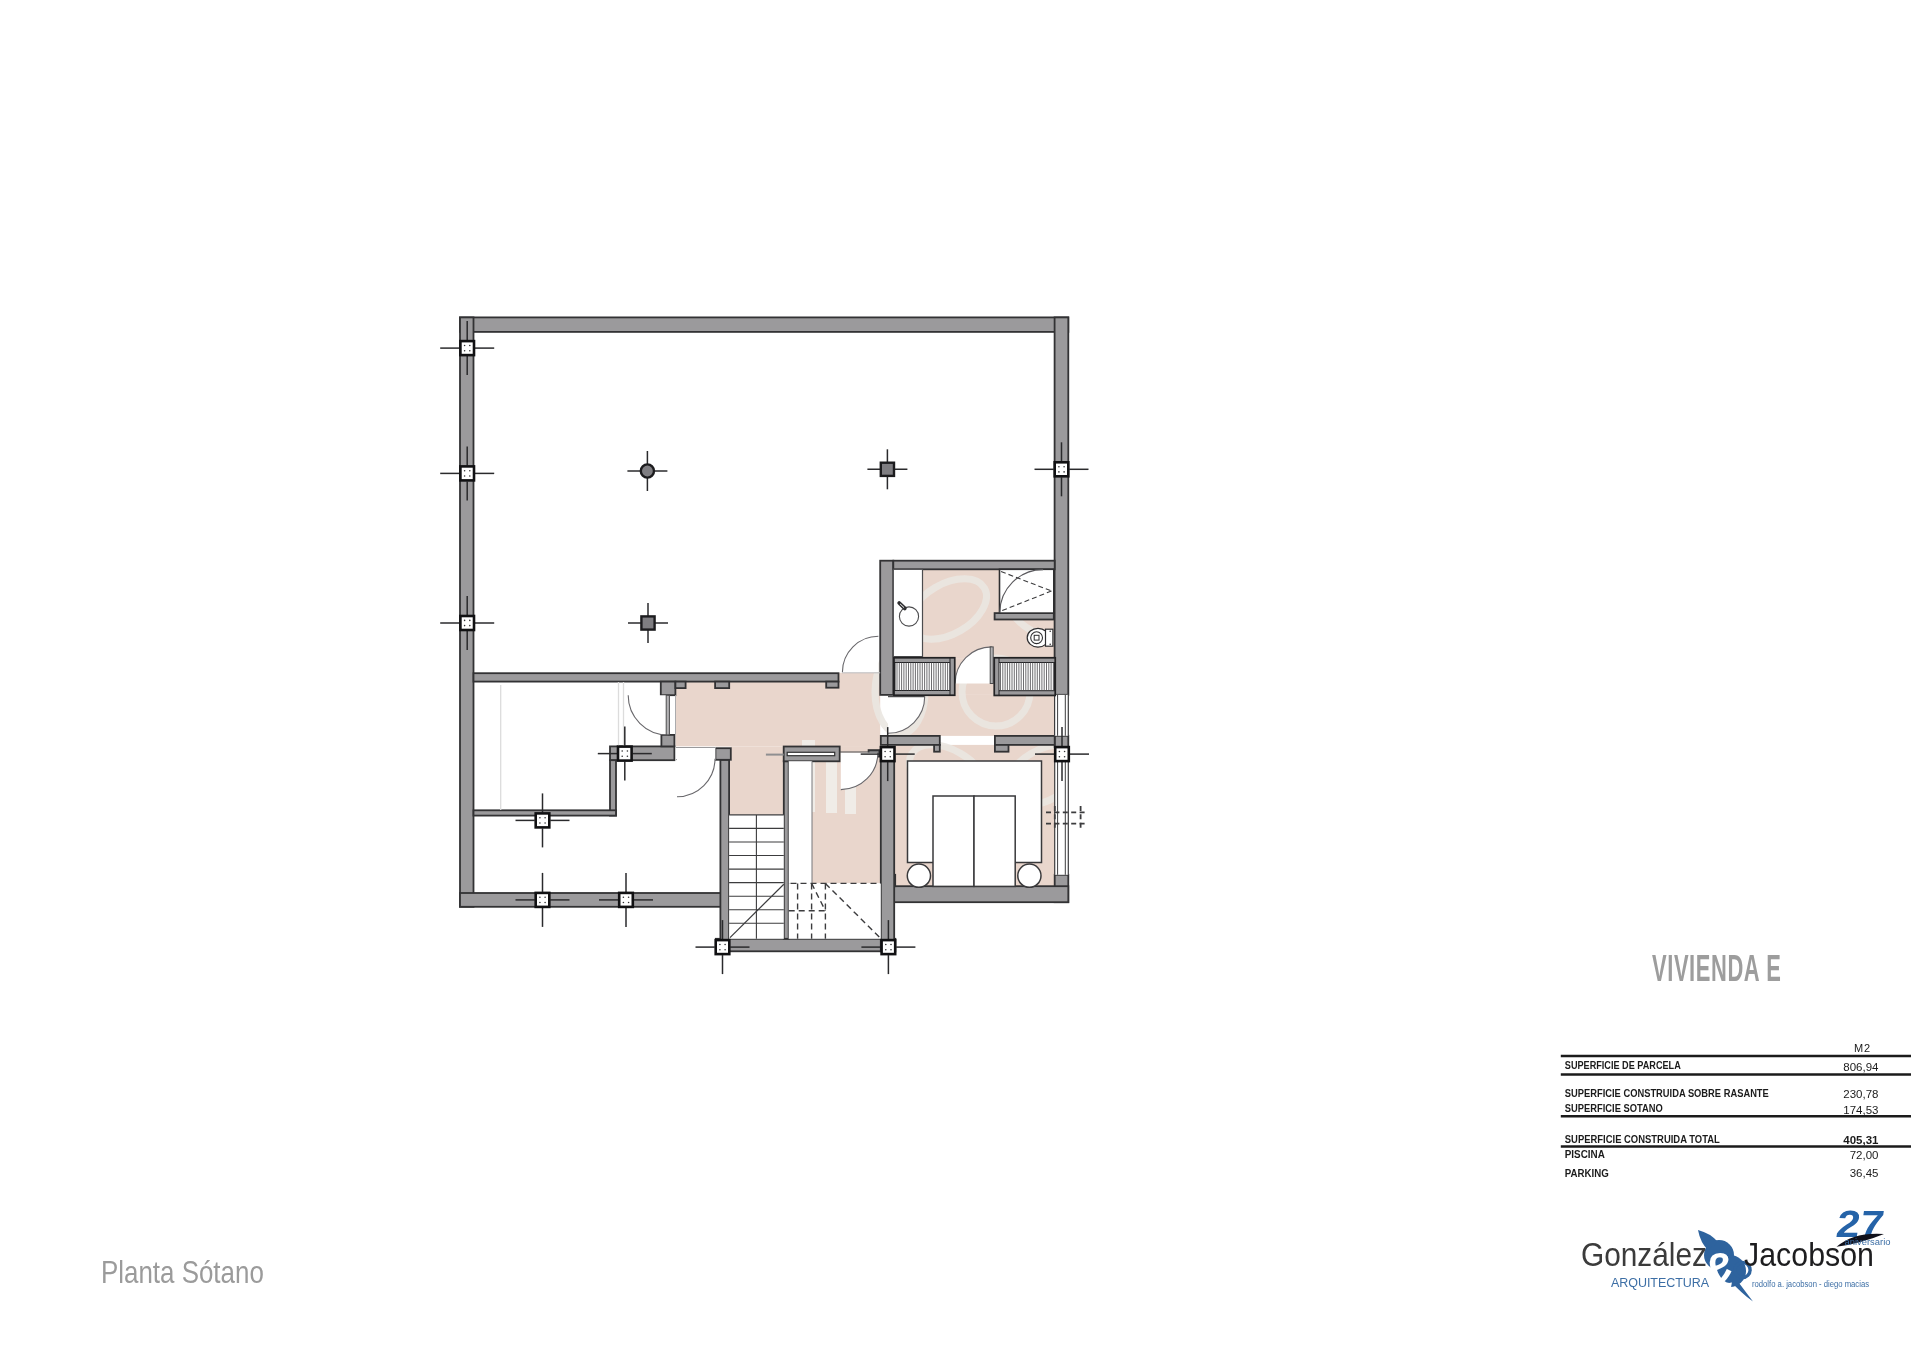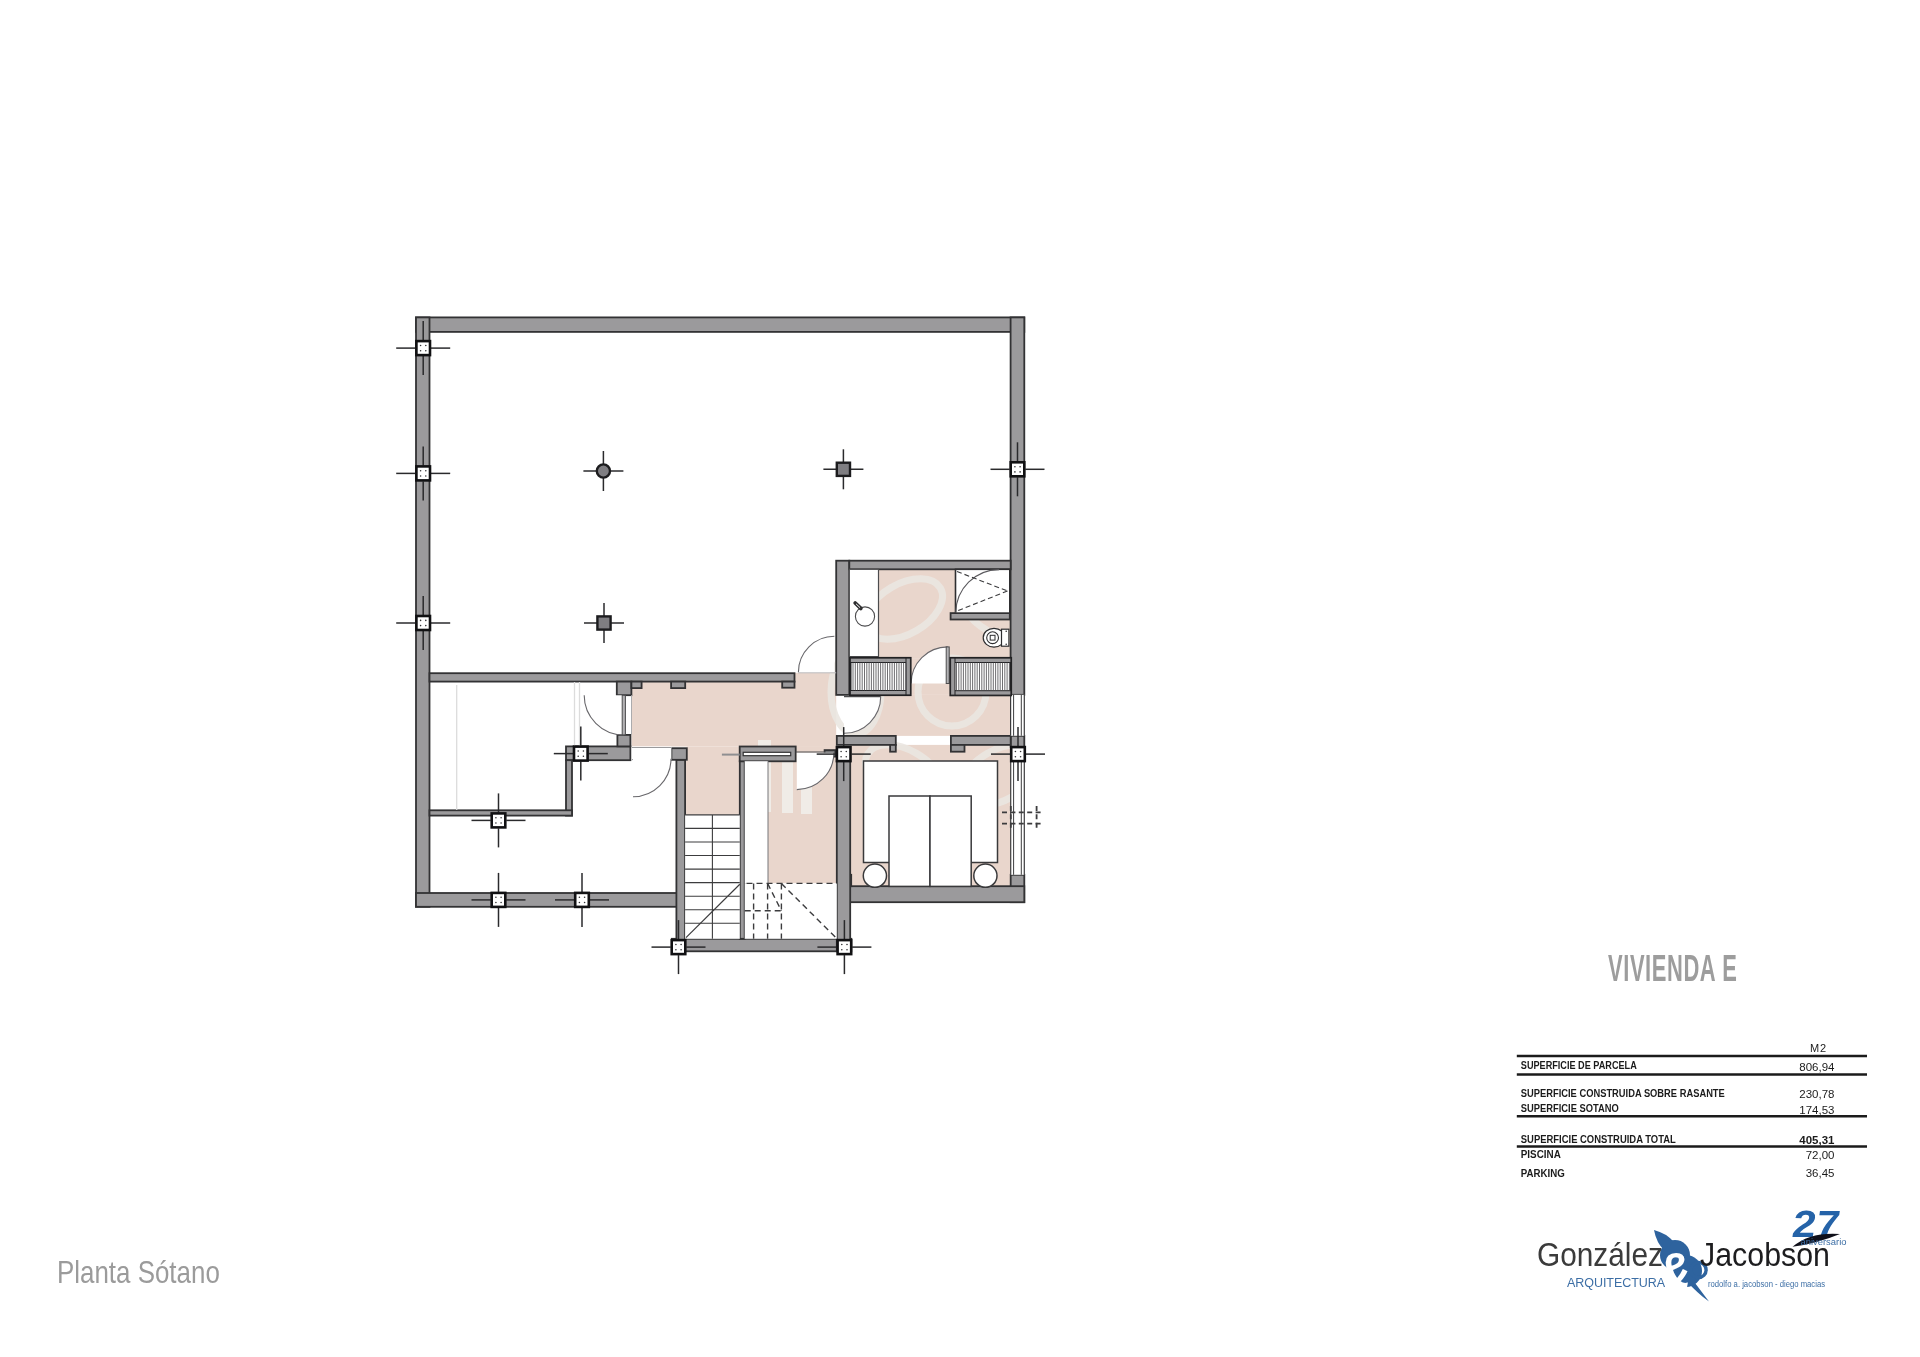--- a/index.html
+++ b/index.html
@@ -1,21 +1,21 @@
 <!DOCTYPE html>
 <html><head>
 <meta charset="utf-8">
 <style>
   html,body { margin:0; padding:0; background:#ffffff; width:1920px; height:1357px; overflow:hidden; }
   * { font-family:"Liberation Sans", sans-serif; }
   .abs { position:absolute; }
 </style>
 </head>
 <body>
-<div class="abs" style="left:0;top:0;width:1768px;height:1357px;">
+<div class="abs" style="left:0;top:0;width:1768px;height:1357px;padding-left:44px;">
 <svg width="1920" height="1357" viewBox="0 0 1920 1357" xmlns="http://www.w3.org/2000/svg">
 
 <g>
 <rect x="631.5" y="681.5" width="163.7" height="65.0" fill="#e9d6cc" stroke="none" stroke-width="0"></rect>
 <rect x="794.3" y="672.8" width="41.9" height="74.1" fill="#e9d6cc" stroke="none" stroke-width="0"></rect>
 <rect x="686.8" y="746.5" width="53.1" height="14.9" fill="#e9d6cc" stroke="none" stroke-width="0"></rect>
 <rect x="795.5" y="746.5" width="41.3" height="14.9" fill="#e9d6cc" stroke="none" stroke-width="0"></rect>
 <rect x="685.1" y="761.0" width="54.8" height="53.9" fill="#e9d6cc" stroke="none" stroke-width="0"></rect>
 <rect x="768.0" y="761.0" width="68.8" height="122.4" fill="#e9d6cc" stroke="none" stroke-width="0"></rect>
 </g>

